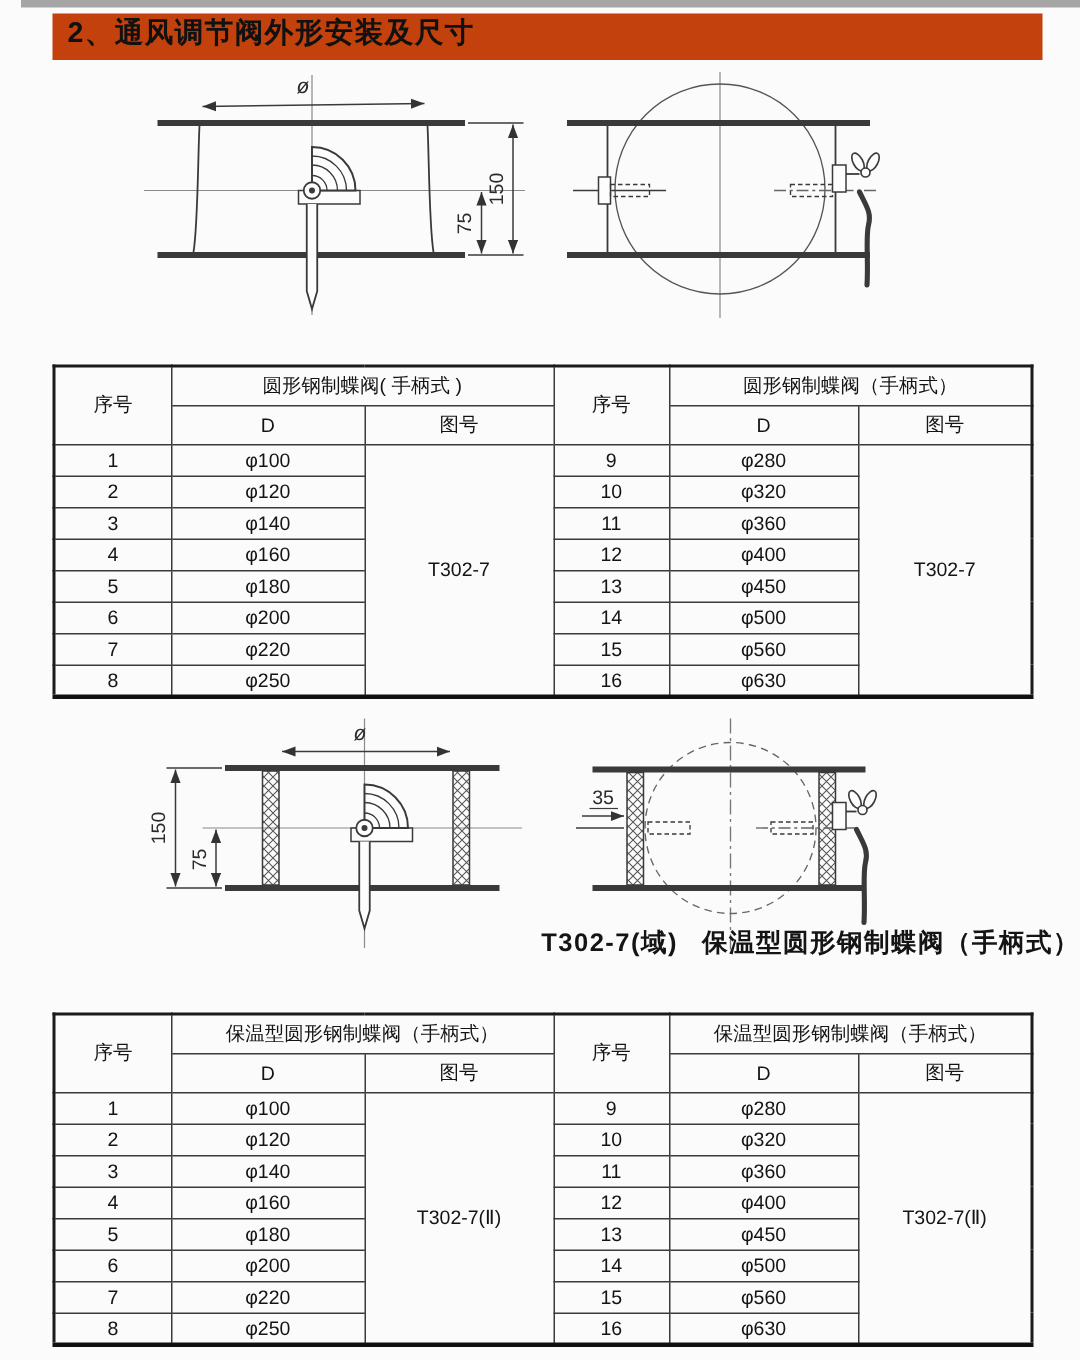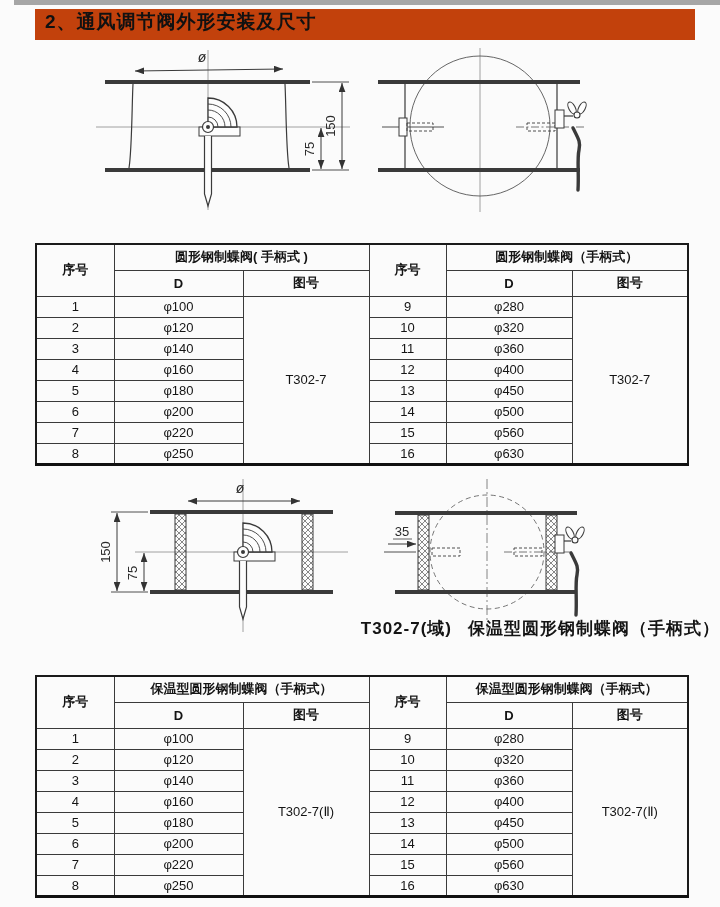--- a/index.html
+++ b/index.html
@@ -36,21 +36,21 @@
     border-collapse: collapse; table-layout: fixed;
     font-size: 13px; color: #141414; background: #fbfbfb;
   }
   #table1 { top: 243px; }
   #table2 { top: 675px; }
   .dim-table th, .dim-table td {
     border: 1px solid #3a3a3a; text-align: center; vertical-align: middle;
     padding: 0; overflow: hidden; white-space: nowrap;
   }
   .dim-table { border: 2px solid #1a1a1a; border-bottom: 3px solid #111; }
-  .dim-table th { font-weight: bold; font-size: 13px; height: 26px; margin-top: 28px; }
+  .dim-table th { font-weight: normal; font-size: 13px; height: 26px; margin-top: 28px; }
   .dim-table td { height: 21px; font-size: 13px; }
   svg text { font-family: "Liberation Sans", sans-serif; fill: #2a2a2a; }
 </style>
 </head>
 <body>
 
 <div id="page">
 
   <div class="top-strip"></div>
 

